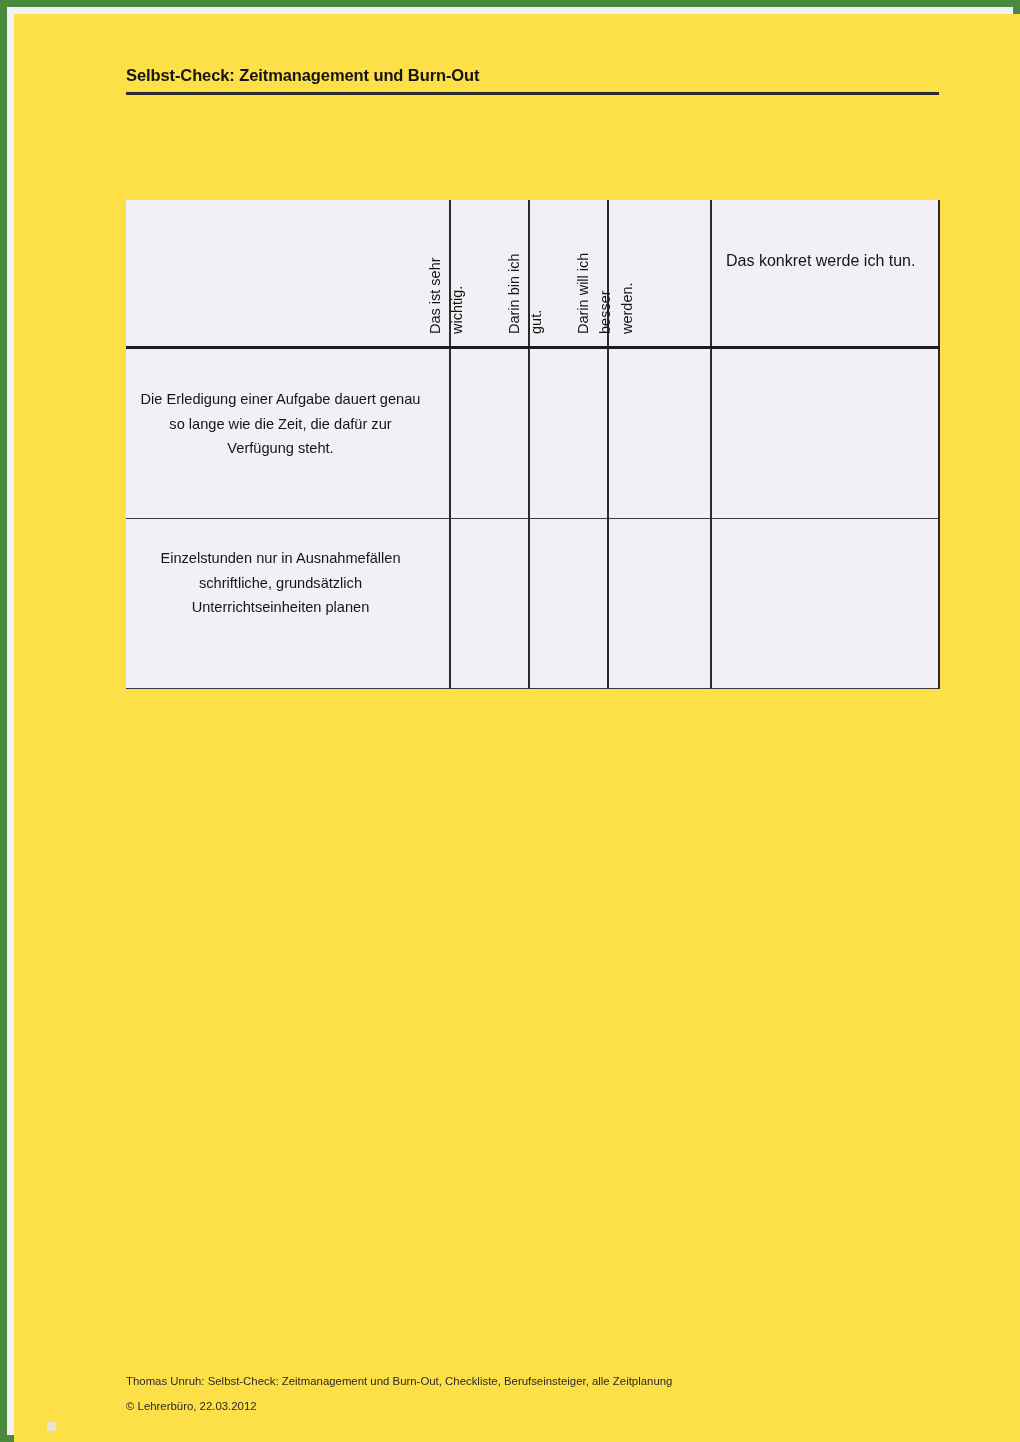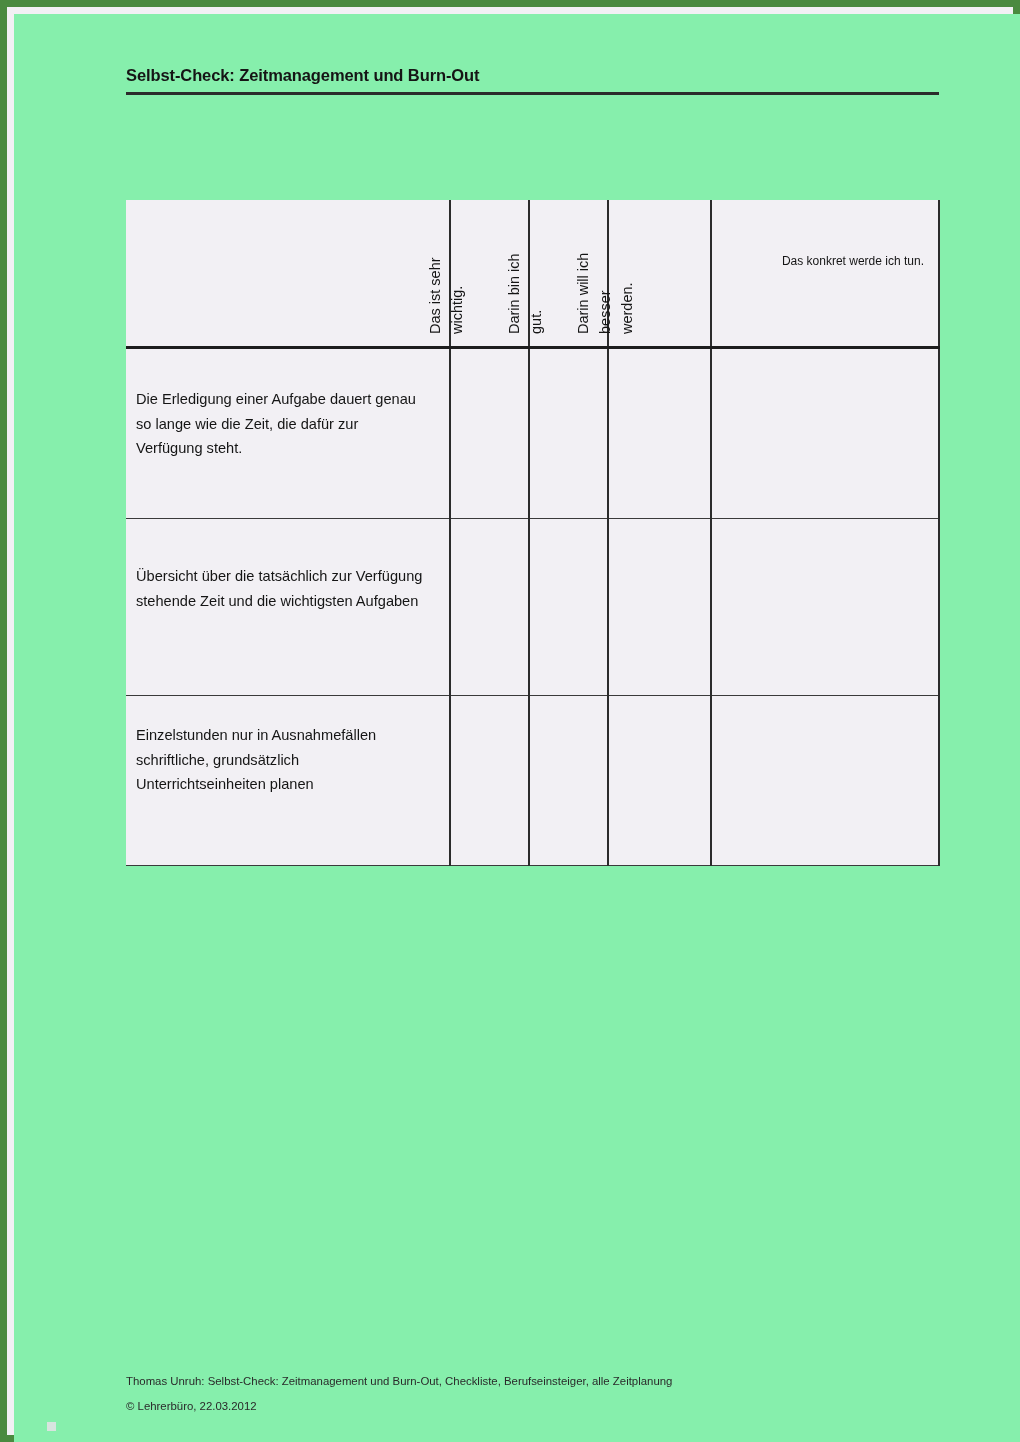--- a/index.html
+++ b/index.html
@@ -23,21 +23,21 @@
     box-sizing: border-box;
     border: 7px solid #4a8a3f;
     background: #f2f0f4;
   }
 
   .sheet {
     position: absolute;
     left: 7px; top: 7px;
     width: 1006px;
     height: 1428px;
-    background: #86efac;
+    background: #fde047;
     box-sizing: border-box;
   }
 
   
   .title-block {
     position: absolute;
     left: 112px;
     top: 52px;
     width: 813px;
   }
@@ -113,34 +113,35 @@
     margin-left: -22px;
   }
   .rot-text .l2 { display: block; }
 
   
   .hdr-plain {
     position: absolute;
     left: 0; right: 0;
     top: 50px;
     padding: 0 14px;
-    text-align: right;
-    font-size: 12px;
+    text-align: left;
+    font-size: 16px;
     line-height: 22px;
     color: #151515;
   }
 
   
   .body-row td {
     border-left: 2px solid #2b2b2b;
     border-bottom: 1px solid #3a3a3a;
   }
   .body-row td.stmt {
     border-left: none;
     padding: 0 24px 0 10px;
+    text-align: center;
   }
   .body-row td.last {
     border-right: 2px solid #2b2b2b;
   }
   .body-row.final td {
     border-bottom: 3px solid #1d1d1d;
   }
 
   .stmt-text {
     font-size: 14.6px;
@@ -231,29 +232,20 @@
         <tr class="body-row" style="height:171px">
           <td class="stmt">
             <div class="stmt-text" style="padding-top:38px">Die Erledigung einer Aufgabe dauert genau so lange wie die Zeit, die dafür zur Verfügung steht.</div>
           </td>
           <td></td>
           <td></td>
           <td></td>
           <td class="last"></td>
         </tr>
 
-        <tr class="body-row" style="height:177px">
-          <td class="stmt">
-            <div class="stmt-text" style="padding-top:45px">Übersicht über die tatsächlich zur Verfügung stehende Zeit und die wichtigsten Aufgaben</div>
-          </td>
-          <td></td>
-          <td></td>
-          <td></td>
-          <td class="last"></td>
-        </tr>
 
 
         <tr class="body-row" style="height:170px">
           <td class="stmt">
             <div class="stmt-text" style="padding-top:27px">Einzelstunden nur in Ausnahmefällen schriftliche, grundsätzlich Unterrichtseinheiten planen</div>
           </td>
           <td></td>
           <td></td>
           <td></td>
           <td class="last"></td>

